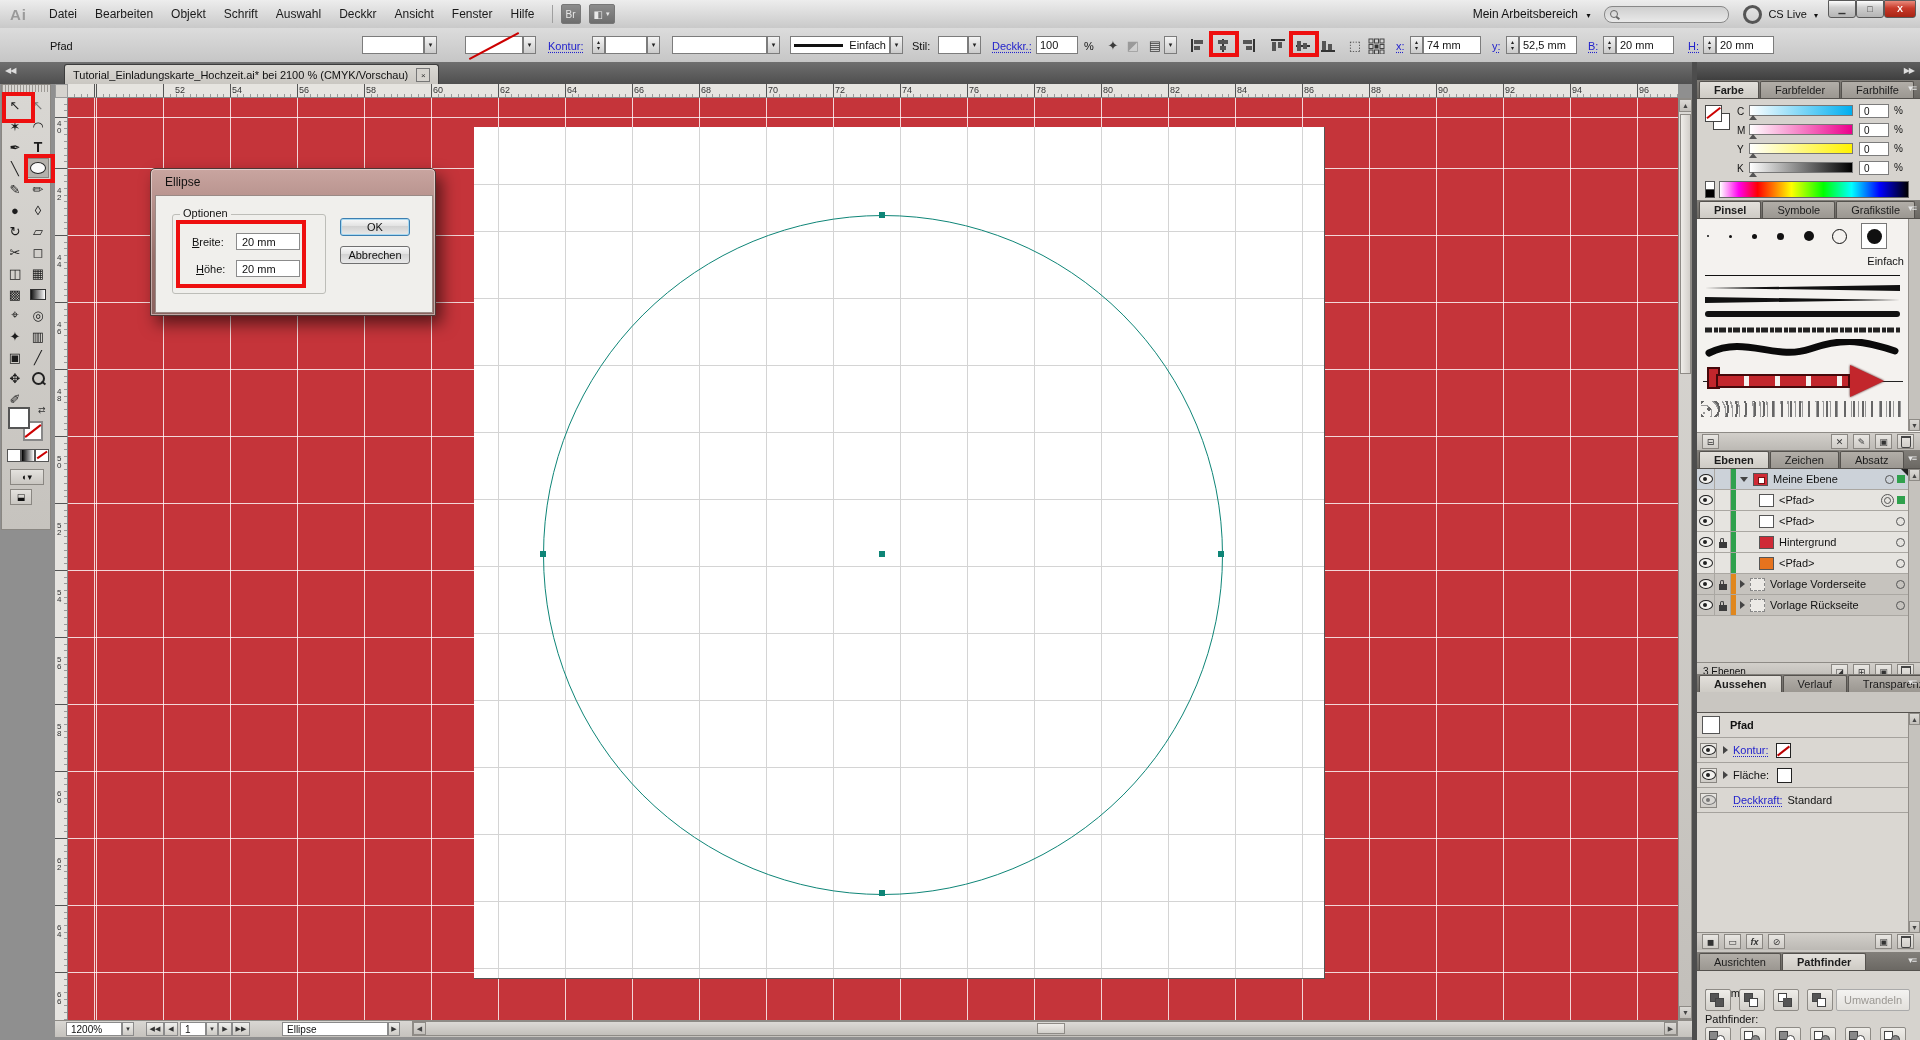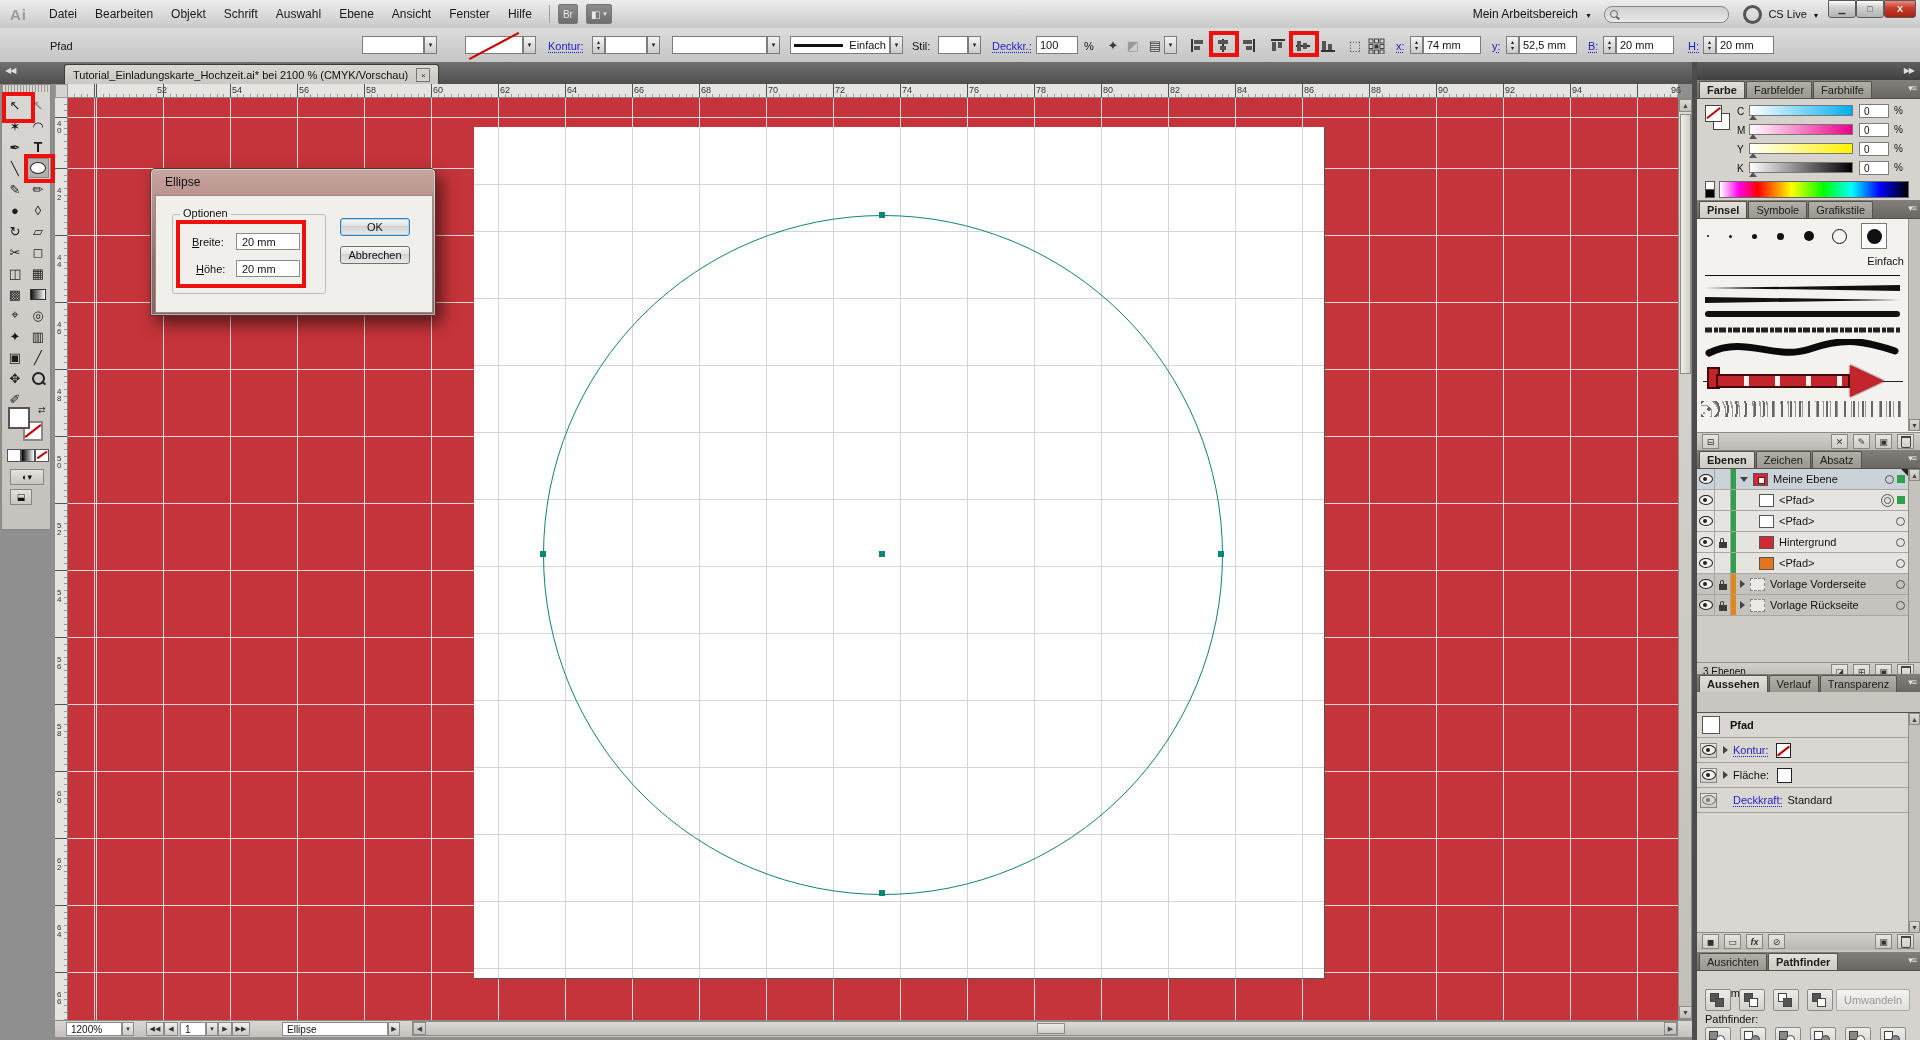--- a/index.html
+++ b/index.html
@@ -106,21 +106,21 @@
            background:linear-gradient(#f8f8f8,#e2e2e2 45%,#d2d2d2 46%,#e9e9e9);
            font-size:11px;display:flex;align-items:center;justify-content:center}
   .u1::first-letter{text-decoration:underline}
   
   #dock-div{left:1692px;top:62px;width:5px;height:978px;background:#4d4d4d}
   #dock{left:1697px;top:62px;width:223px;height:978px;background:#c9c6c1}
   .dock-head{position:absolute;left:0;width:223px;height:18px;background:linear-gradient(#5e5e5e,#3f3f3f);
              color:#ddd;font-size:10px}
   .ptabs{position:absolute;left:0;width:223px;height:18px;background:linear-gradient(#827f7a,#6b6863);
          display:flex;align-items:flex-end;padding-left:2px;box-sizing:border-box}
-  .ptab{height:16px;padding:0 7px;font-size:11px;color:#1c1c1c;background:linear-gradient(#b2aea8,#9b9791);
+  .ptab{height:16px;padding:0 14px;font-size:11px;color:#1c1c1c;background:linear-gradient(#b2aea8,#9b9791);
         border:1px solid #55524e;border-bottom:none;margin-right:1px;display:flex;align-items:center;border-radius:2px 2px 0 0}
   .ptab.active{background:linear-gradient(#e3e0db,#cecbc5);font-weight:bold}
   .pmenu{position:absolute;right:4px;top:3px;color:#e5e5e5;font-size:9px;letter-spacing:-1px}
   .panel-body{position:absolute;left:0;width:223px;background:#d6d3ce;border-top:1px solid #55524e;box-sizing:border-box}
   .eye{width:12px;height:8px;border:1px solid #222;border-radius:50%;position:relative;background:#f2f1ee}
   .eye::after{content:"";position:absolute;left:3px;top:1.5px;width:4px;height:4px;border-radius:50%;background:#222}
   .eye.dim,.eye.dim::after{border-color:#777;background:#d9d7d3}
   .eye.dim::after{background:#777}
   .lockic{width:8px;height:6px;background:#3c3c3c;position:relative;margin-top:5px}
   .lockic::before{content:"";position:absolute;left:1px;top:-4px;width:4px;height:4px;border:1.5px solid #3c3c3c;
@@ -152,21 +152,21 @@
 <body>
 
 <div id="menubar" class="abs">
   <div id="ai-logo">Ai</div>
   <div id="menu-items" style="display:flex">
       <span class="menu-item">Datei</span>
       <span class="menu-item">Bearbeiten</span>
       <span class="menu-item">Objekt</span>
       <span class="menu-item">Schrift</span>
       <span class="menu-item">Auswahl</span>
-      <span class="menu-item">Ebene</span>
+      <span class="menu-item">Deckkr</span>
       <span class="menu-item">Ansicht</span>
       <span class="menu-item">Fenster</span>
       <span class="menu-item">Hilfe</span>
     </div>
   <div class="mb-sep"></div>
   <div class="sq-btn">Br</div>
   <div class="sq-btn" style="margin-left:8px">
     <span>◧</span>
     <span style="font-size:7px;margin-left:3px">▾</span>
   </div>
@@ -377,21 +377,21 @@
   </div>
   <div style="position:absolute;left:8px;top:384px;width:32px;height:14px;border:1px solid #8a8782;background:linear-gradient(#e4e2de,#c9c6c1);display:flex;align-items:center;justify-content:center;font-size:9px">◐▾</div>
   <div style="position:absolute;left:8px;top:404px;width:20px;height:14px;border:1px solid #8a8782;background:linear-gradient(#e4e2de,#c9c6c1);display:flex;align-items:center;justify-content:center;font-size:9px">⬓</div>
 </div>
 
 <div class="redbox" style="left:2px;top:92px;width:33px;height:31px"></div>
 <div class="redbox" style="left:24px;top:154px;width:31px;height:29px"></div>
 
 <div id="corner" class="abs"></div>
 <div id="hruler" class="abs">
-    <span class="hnum" style="left: 89px;">52</span>
+    <span class="hnum" style="left: 107px;">52</span>
     <span class="hnum" style="left: 164px;">54</span>
     <span class="hnum" style="left: 231px;">56</span>
     <span class="hnum" style="left: 298px;">58</span>
     <span class="hnum" style="left: 365px;">60</span>
     <span class="hnum" style="left: 432px;">62</span>
     <span class="hnum" style="left: 499px;">64</span>
     <span class="hnum" style="left: 566px;">66</span>
     <span class="hnum" style="left: 633px;">68</span>
     <span class="hnum" style="left: 700px;">70</span>
     <span class="hnum" style="left: 767px;">72</span>
@@ -399,21 +399,21 @@
     <span class="hnum" style="left: 901px;">76</span>
     <span class="hnum" style="left: 968px;">78</span>
     <span class="hnum" style="left: 1035px;">80</span>
     <span class="hnum" style="left: 1102px;">82</span>
     <span class="hnum" style="left: 1169px;">84</span>
     <span class="hnum" style="left: 1236px;">86</span>
     <span class="hnum" style="left: 1303px;">88</span>
     <span class="hnum" style="left: 1370px;">90</span>
     <span class="hnum" style="left: 1437px;">92</span>
     <span class="hnum" style="left: 1504px;">94</span>
-    <span class="hnum" style="left: 1571px; padding-left: 32px;">96</span>
+    <span class="hnum" style="left: 1571px;">96</span>
   </div>
 <div id="vruler" class="abs">
     <span class="vnum" style="top: 22px;">4
 0</span>
     <span class="vnum" style="top: 89px;">4
 2</span>
     <span class="vnum" style="top: 156px;">4
 4</span>
     <span class="vnum" style="top: 223px;">4
 6</span>

